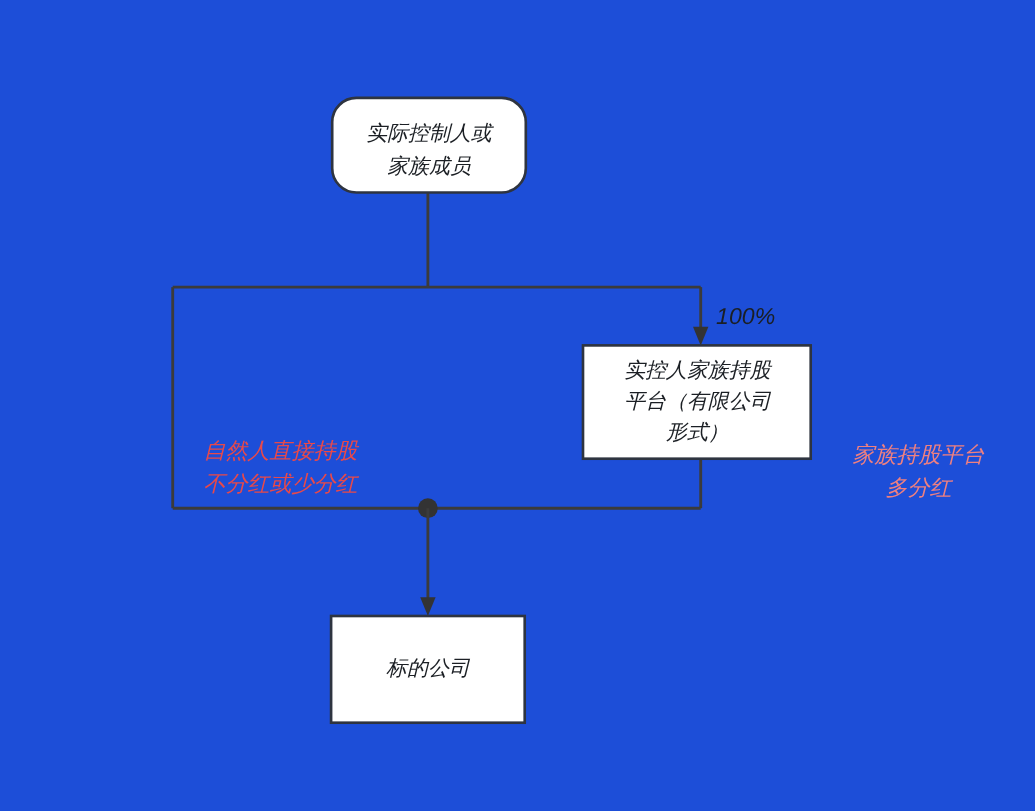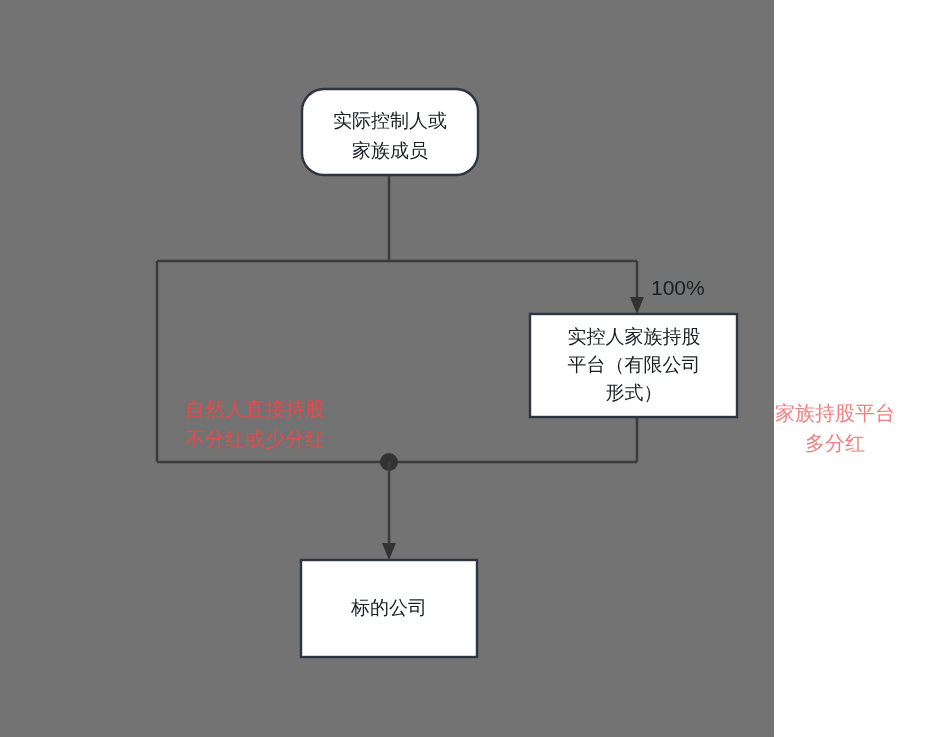--- a/index.html
+++ b/index.html
@@ -8,23 +8,24 @@
     background: #ffffff;
   }
   body {
     width: 941px;
     height: 737px;
     overflow: hidden;
     font-family: "Liberation Sans", "DejaVu Sans", sans-serif;
   }
   #diagram-root {
     position: relative;
-    width: 774px;
+    width: 941px;
     height: 737px;
-    background: #737373;
+    background: #1d4ed8;
+    font-style: italic;
   }
   svg.diagram-canvas {
     position: absolute;
     left: 0;
     top: 0;
     width: 941px;
     height: 737px;
     display: block;
   }
   .node-shape {

